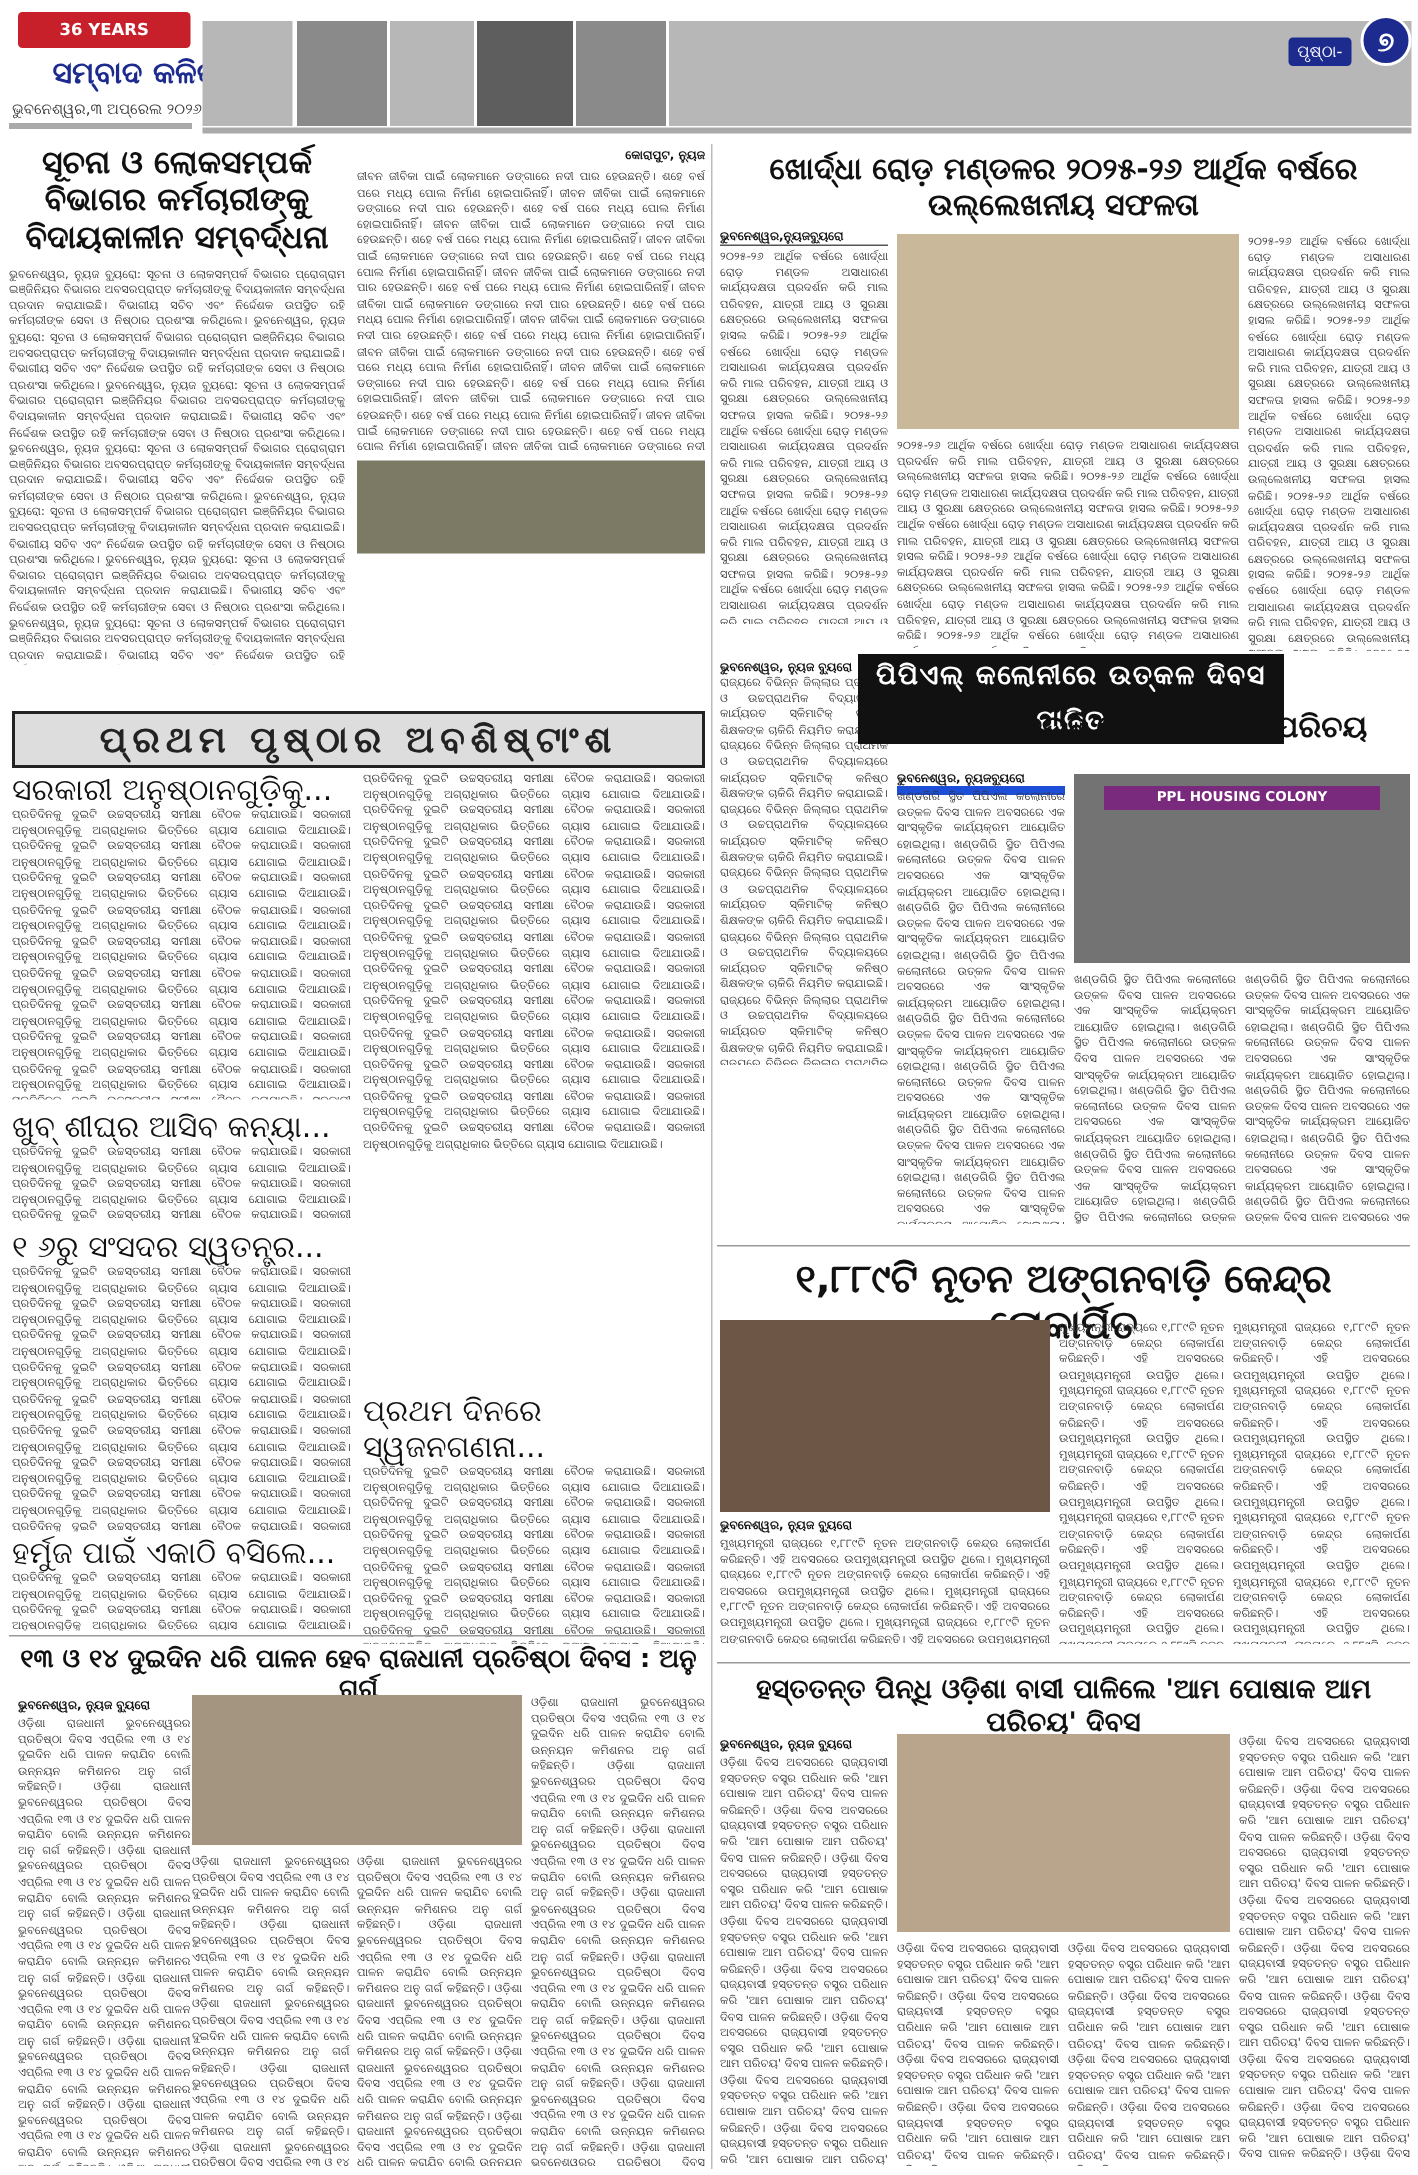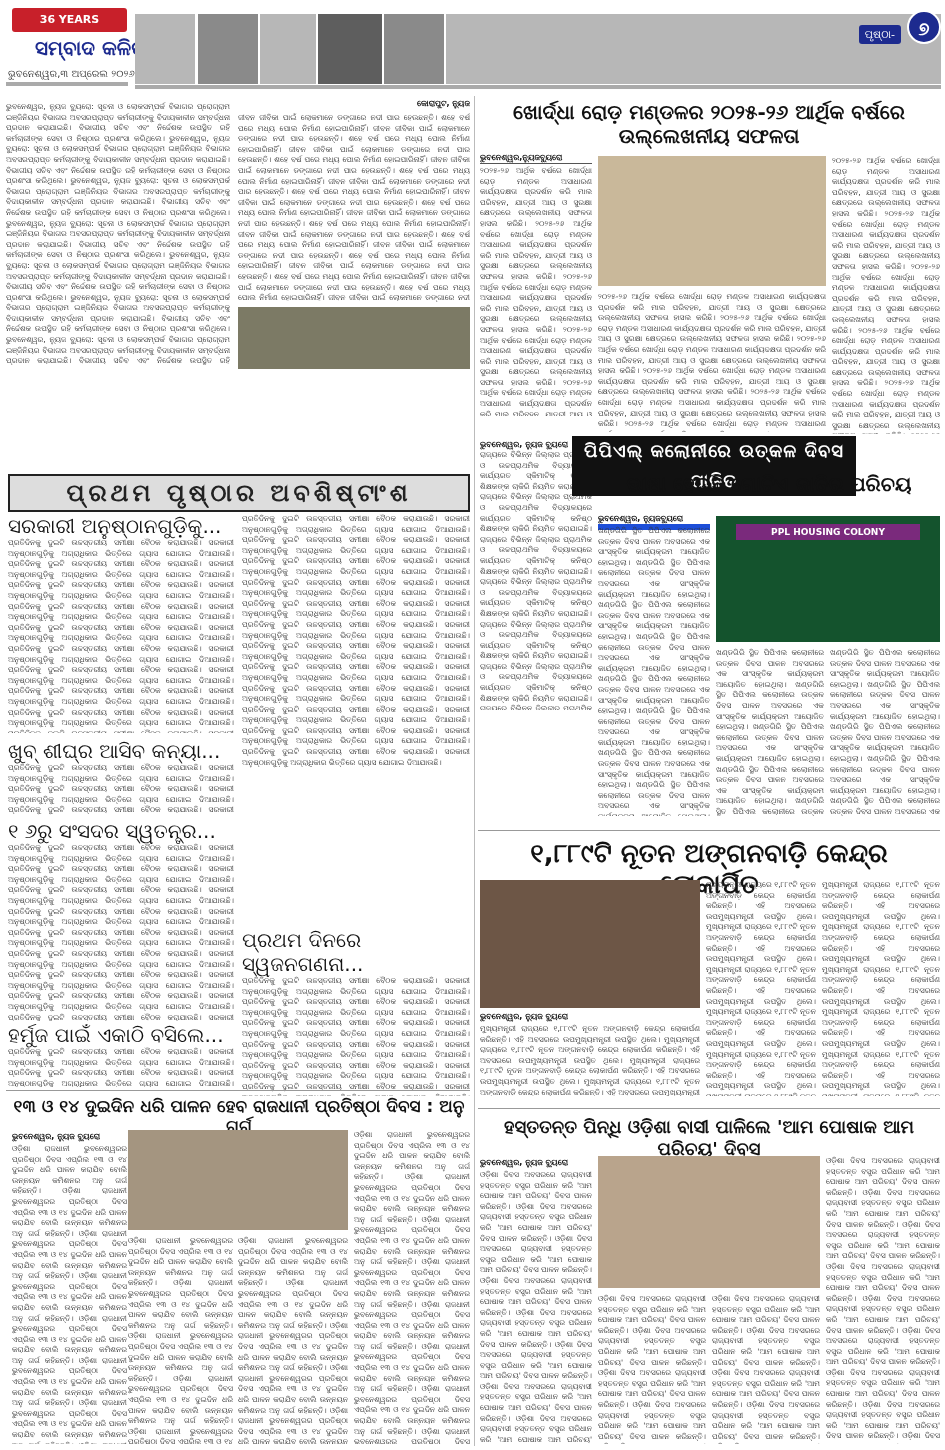--- a/index.html
+++ b/index.html
@@ -37,20 +37,21 @@
   <div class="abs photo light" style="left:260px;top:14px;width:56px;height:70px"></div>
   <div class="abs photo dark" style="left:318px;top:14px;width:64px;height:70px"></div>
   <div class="abs photo" style="left:384px;top:14px;width:60px;height:70px"></div>
   <div class="abs photo light" style="left:446px;top:14px;width:495px;height:70px"></div>
   <div class="abs graybar" style="left:135px;top:85px;width:806px"></div>
   <div class="abs pagebadge" style="right:44px;top:25px">ପୃଷ୍ଠା-</div>
   <div class="abs pagenum">୭</div>
 </div>
 
 <div class="abs" style="left:6px;top:96px;width:224px">
+  <div class="headline" style="font-size:21px">ସୂଚନା ଓ ଲୋକସମ୍ପର୍କ ବିଭାଗର କର୍ମଚାରୀଙ୍କୁ ବିଦାୟକାଳୀନ ସମ୍ବର୍ଦ୍ଧନା</div>
   <div class="body" style="margin-top:6px;height:265px;overflow:hidden">ଭୁବନେଶ୍ୱର, ନ୍ୟୁଜ ବ୍ୟୁରୋ: ସୂଚନା ଓ ଲୋକସମ୍ପର୍କ ବିଭାଗର ପ୍ରୋଗ୍ରାମ ଇଞ୍ଜିନିୟର ବିଭାଗର ଅବସରପ୍ରାପ୍ତ କର୍ମଚାରୀଙ୍କୁ ବିଦାୟକାଳୀନ ସମ୍ବର୍ଦ୍ଧନା ପ୍ରଦାନ କରାଯାଇଛି। ବିଭାଗୀୟ ସଚିବ ଏବଂ ନିର୍ଦ୍ଦେଶକ ଉପସ୍ଥିତ ରହି କର୍ମଚାରୀଙ୍କ ସେବା ଓ ନିଷ୍ଠାର ପ୍ରଶଂସା କରିଥିଲେ। ଭୁବନେଶ୍ୱର, ନ୍ୟୁଜ ବ୍ୟୁରୋ: ସୂଚନା ଓ ଲୋକସମ୍ପର୍କ ବିଭାଗର ପ୍ରୋଗ୍ରାମ ଇଞ୍ଜିନିୟର ବିଭାଗର ଅବସରପ୍ରାପ୍ତ କର୍ମଚାରୀଙ୍କୁ ବିଦାୟକାଳୀନ ସମ୍ବର୍ଦ୍ଧନା ପ୍ରଦାନ କରାଯାଇଛି। ବିଭାଗୀୟ ସଚିବ ଏବଂ ନିର୍ଦ୍ଦେଶକ ଉପସ୍ଥିତ ରହି କର୍ମଚାରୀଙ୍କ ସେବା ଓ ନିଷ୍ଠାର ପ୍ରଶଂସା କରିଥିଲେ। ଭୁବନେଶ୍ୱର, ନ୍ୟୁଜ ବ୍ୟୁରୋ: ସୂଚନା ଓ ଲୋକସମ୍ପର୍କ ବିଭାଗର ପ୍ରୋଗ୍ରାମ ଇଞ୍ଜିନିୟର ବିଭାଗର ଅବସରପ୍ରାପ୍ତ କର୍ମଚାରୀଙ୍କୁ ବିଦାୟକାଳୀନ ସମ୍ବର୍ଦ୍ଧନା ପ୍ରଦାନ କରାଯାଇଛି। ବିଭାଗୀୟ ସଚିବ ଏବଂ ନିର୍ଦ୍ଦେଶକ ଉପସ୍ଥିତ ରହି କର୍ମଚାରୀଙ୍କ ସେବା ଓ ନିଷ୍ଠାର ପ୍ରଶଂସା କରିଥିଲେ। ଭୁବନେଶ୍ୱର, ନ୍ୟୁଜ ବ୍ୟୁରୋ: ସୂଚନା ଓ ଲୋକସମ୍ପର୍କ ବିଭାଗର ପ୍ରୋଗ୍ରାମ ଇଞ୍ଜିନିୟର ବିଭାଗର ଅବସରପ୍ରାପ୍ତ କର୍ମଚାରୀଙ୍କୁ ବିଦାୟକାଳୀନ ସମ୍ବର୍ଦ୍ଧନା ପ୍ରଦାନ କରାଯାଇଛି। ବିଭାଗୀୟ ସଚିବ ଏବଂ ନିର୍ଦ୍ଦେଶକ ଉପସ୍ଥିତ ରହି କର୍ମଚାରୀଙ୍କ ସେବା ଓ ନିଷ୍ଠାର ପ୍ରଶଂସା କରିଥିଲେ। ଭୁବନେଶ୍ୱର, ନ୍ୟୁଜ ବ୍ୟୁରୋ: ସୂଚନା ଓ ଲୋକସମ୍ପର୍କ ବିଭାଗର ପ୍ରୋଗ୍ରାମ ଇଞ୍ଜିନିୟର ବିଭାଗର ଅବସରପ୍ରାପ୍ତ କର୍ମଚାରୀଙ୍କୁ ବିଦାୟକାଳୀନ ସମ୍ବର୍ଦ୍ଧନା ପ୍ରଦାନ କରାଯାଇଛି। ବିଭାଗୀୟ ସଚିବ ଏବଂ ନିର୍ଦ୍ଦେଶକ ଉପସ୍ଥିତ ରହି କର୍ମଚାରୀଙ୍କ ସେବା ଓ ନିଷ୍ଠାର ପ୍ରଶଂସା କରିଥିଲେ। ଭୁବନେଶ୍ୱର, ନ୍ୟୁଜ ବ୍ୟୁରୋ: ସୂଚନା ଓ ଲୋକସମ୍ପର୍କ ବିଭାଗର ପ୍ରୋଗ୍ରାମ ଇଞ୍ଜିନିୟର ବିଭାଗର ଅବସରପ୍ରାପ୍ତ କର୍ମଚାରୀଙ୍କୁ ବିଦାୟକାଳୀନ ସମ୍ବର୍ଦ୍ଧନା ପ୍ରଦାନ କରାଯାଇଛି। ବିଭାଗୀୟ ସଚିବ ଏବଂ ନିର୍ଦ୍ଦେଶକ ଉପସ୍ଥିତ ରହି କର୍ମଚାରୀଙ୍କ ସେବା ଓ ନିଷ୍ଠାର ପ୍ରଶଂସା କରିଥିଲେ। ଭୁବନେଶ୍ୱର, ନ୍ୟୁଜ ବ୍ୟୁରୋ: ସୂଚନା ଓ ଲୋକସମ୍ପର୍କ ବିଭାଗର ପ୍ରୋଗ୍ରାମ ଇଞ୍ଜିନିୟର ବିଭାଗର ଅବସରପ୍ରାପ୍ତ କର୍ମଚାରୀଙ୍କୁ ବିଦାୟକାଳୀନ ସମ୍ବର୍ଦ୍ଧନା ପ୍ରଦାନ କରାଯାଇଛି। ବିଭାଗୀୟ ସଚିବ ଏବଂ ନିର୍ଦ୍ଦେଶକ ଉପସ୍ଥିତ ରହି କର୍ମଚାରୀଙ୍କ ସେବା ଓ ନିଷ୍ଠାର ପ୍ରଶଂସା କରିଥିଲେ। ଭୁବନେଶ୍ୱର, ନ୍ୟୁଜ ବ୍ୟୁରୋ: ସୂଚନା ଓ ଲୋକସମ୍ପର୍କ ବିଭାଗର ପ୍ରୋଗ୍ରାମ ଇଞ୍ଜିନିୟର ବିଭାଗର ଅବସରପ୍ରାପ୍ତ କର୍ମଚାରୀଙ୍କୁ ବିଦାୟକାଳୀନ ସମ୍ବର୍ଦ୍ଧନା ପ୍ରଦାନ କରାଯାଇଛି। ବିଭାଗୀୟ ସଚିବ ଏବଂ ନିର୍ଦ୍ଦେଶକ ଉପସ୍ଥିତ ରହି କର୍ମଚାରୀଙ୍କ ସେବା ଓ ନିଷ୍ଠାର ପ୍ରଶଂସା କରିଥିଲେ। ଭୁବନେଶ୍ୱର, ନ୍ୟୁଜ ବ୍ୟୁରୋ: ସୂଚନା ଓ ଲୋକସମ୍ପର୍କ ବିଭାଗର ପ୍ରୋଗ୍ରାମ ଇଞ୍ଜିନିୟର ବିଭାଗର ଅବସରପ୍ରାପ୍ତ କର୍ମଚାରୀଙ୍କୁ ବିଦାୟକାଳୀନ ସମ୍ବର୍ଦ୍ଧନା ପ୍ରଦାନ କରାଯାଇଛି। ବିଭାଗୀୟ ସଚିବ ଏବଂ ନିର୍ଦ୍ଦେଶକ ଉପସ୍ଥିତ ରହି କର୍ମଚାରୀଙ୍କ ସେବା ଓ ନିଷ୍ଠାର ପ୍ରଶଂସା କରିଥିଲେ। ଭୁବନେଶ୍ୱର, ନ୍ୟୁଜ ବ୍ୟୁରୋ: ସୂଚନା ଓ ଲୋକସମ୍ପର୍କ ବିଭାଗର ପ୍ରୋଗ୍ରାମ ଇଞ୍ଜିନିୟର ବିଭାଗର ଅବସରପ୍ରାପ୍ତ କର୍ମଚାରୀଙ୍କୁ ବିଦାୟକାଳୀନ ସମ୍ବର୍ଦ୍ଧନା ପ୍ରଦାନ କରାଯାଇଛି। ବିଭାଗୀୟ ସଚିବ ଏବଂ ନିର୍ଦ୍ଦେଶକ ଉପସ୍ଥିତ ରହି କର୍ମଚାରୀଙ୍କ ସେବା ଓ ନିଷ୍ଠାର ପ୍ରଶଂସା କରିଥିଲେ। ଭୁବନେଶ୍ୱର, ନ୍ୟୁଜ ବ୍ୟୁରୋ: ସୂଚନା ଓ ଲୋକସମ୍ପର୍କ ବିଭାଗର ପ୍ରୋଗ୍ରାମ ଇଞ୍ଜିନିୟର ବିଭାଗର ଅବସରପ୍ରାପ୍ତ କର୍ମଚାରୀଙ୍କୁ ବିଦାୟକାଳୀନ ସମ୍ବର୍ଦ୍ଧନା ପ୍ରଦାନ କରାଯାଇଛି। ବିଭାଗୀୟ ସଚିବ ଏବଂ ନିର୍ଦ୍ଦେଶକ ଉପସ୍ଥିତ ରହି କର୍ମଚାରୀଙ୍କ ସେବା ଓ ନିଷ୍ଠାର ପ୍ରଶଂସା କରିଥିଲେ। ଭୁବନେଶ୍ୱର, ନ୍ୟୁଜ ବ୍ୟୁରୋ: ସୂଚନା ଓ ଲୋକସମ୍ପର୍କ ବିଭାଗର ପ୍ରୋଗ୍ରାମ ଇଞ୍ଜିନିୟର ବିଭାଗର ଅବସରପ୍ରାପ୍ତ କର୍ମଚାରୀଙ୍କୁ ବିଦାୟକାଳୀନ ସମ୍ବର୍ଦ୍ଧନା ପ୍ରଦାନ କରାଯାଇଛି। ବିଭାଗୀୟ ସଚିବ ଏବଂ ନିର୍ଦ୍ଦେଶକ ଉପସ୍ଥିତ ରହି କର୍ମଚାରୀଙ୍କ ସେବା ଓ ନିଷ୍ଠାର ପ୍ରଶଂସା କରିଥିଲେ। </div>
 </div>
 
 <div class="abs" style="left:238px;top:96px;width:232px">
   <div class="byline" style="text-align:right;margin-top:3px">କୋରାପୁଟ, ନ୍ୟୁଜ</div>
   <div class="body" style="margin-top:4px;height:190px;overflow:hidden">ଜୀବନ ଜୀବିକା ପାଇଁ ଲୋକମାନେ ଡଙ୍ଗାରେ ନଦୀ ପାର ହେଉଛନ୍ତି। ଶହେ ବର୍ଷ ପରେ ମଧ୍ୟ ପୋଲ ନିର୍ମାଣ ହୋଇପାରିନାହିଁ। ଜୀବନ ଜୀବିକା ପାଇଁ ଲୋକମାନେ ଡଙ୍ଗାରେ ନଦୀ ପାର ହେଉଛନ୍ତି। ଶହେ ବର୍ଷ ପରେ ମଧ୍ୟ ପୋଲ ନିର୍ମାଣ ହୋଇପାରିନାହିଁ। ଜୀବନ ଜୀବିକା ପାଇଁ ଲୋକମାନେ ଡଙ୍ଗାରେ ନଦୀ ପାର ହେଉଛନ୍ତି। ଶହେ ବର୍ଷ ପରେ ମଧ୍ୟ ପୋଲ ନିର୍ମାଣ ହୋଇପାରିନାହିଁ। ଜୀବନ ଜୀବିକା ପାଇଁ ଲୋକମାନେ ଡଙ୍ଗାରେ ନଦୀ ପାର ହେଉଛନ୍ତି। ଶହେ ବର୍ଷ ପରେ ମଧ୍ୟ ପୋଲ ନିର୍ମାଣ ହୋଇପାରିନାହିଁ। ଜୀବନ ଜୀବିକା ପାଇଁ ଲୋକମାନେ ଡଙ୍ଗାରେ ନଦୀ ପାର ହେଉଛନ୍ତି। ଶହେ ବର୍ଷ ପରେ ମଧ୍ୟ ପୋଲ ନିର୍ମାଣ ହୋଇପାରିନାହିଁ। ଜୀବନ ଜୀବିକା ପାଇଁ ଲୋକମାନେ ଡଙ୍ଗାରେ ନଦୀ ପାର ହେଉଛନ୍ତି। ଶହେ ବର୍ଷ ପରେ ମଧ୍ୟ ପୋଲ ନିର୍ମାଣ ହୋଇପାରିନାହିଁ। ଜୀବନ ଜୀବିକା ପାଇଁ ଲୋକମାନେ ଡଙ୍ଗାରେ ନଦୀ ପାର ହେଉଛନ୍ତି। ଶହେ ବର୍ଷ ପରେ ମଧ୍ୟ ପୋଲ ନିର୍ମାଣ ହୋଇପାରିନାହିଁ। ଜୀବନ ଜୀବିକା ପାଇଁ ଲୋକମାନେ ଡଙ୍ଗାରେ ନଦୀ ପାର ହେଉଛନ୍ତି। ଶହେ ବର୍ଷ ପରେ ମଧ୍ୟ ପୋଲ ନିର୍ମାଣ ହୋଇପାରିନାହିଁ। ଜୀବନ ଜୀବିକା ପାଇଁ ଲୋକମାନେ ଡଙ୍ଗାରେ ନଦୀ ପାର ହେଉଛନ୍ତି। ଶହେ ବର୍ଷ ପରେ ମଧ୍ୟ ପୋଲ ନିର୍ମାଣ ହୋଇପାରିନାହିଁ। ଜୀବନ ଜୀବିକା ପାଇଁ ଲୋକମାନେ ଡଙ୍ଗାରେ ନଦୀ ପାର ହେଉଛନ୍ତି। ଶହେ ବର୍ଷ ପରେ ମଧ୍ୟ ପୋଲ ନିର୍ମାଣ ହୋଇପାରିନାହିଁ। ଜୀବନ ଜୀବିକା ପାଇଁ ଲୋକମାନେ ଡଙ୍ଗାରେ ନଦୀ ପାର ହେଉଛନ୍ତି। ଶହେ ବର୍ଷ ପରେ ମଧ୍ୟ ପୋଲ ନିର୍ମାଣ ହୋଇପାରିନାହିଁ। ଜୀବନ ଜୀବିକା ପାଇଁ ଲୋକମାନେ ଡଙ୍ଗାରେ ନଦୀ ପାର ହେଉଛନ୍ତି। ଶହେ ବର୍ଷ ପରେ ମଧ୍ୟ ପୋଲ ନିର୍ମାଣ ହୋଇପାରିନାହିଁ। </div>
   <div class="photo" style="height:62px;margin-top:4px;background:#7c7a65"></div>
 </div>
 
 <div class="abs" style="left:478px;top:100px;width:462px">
@@ -81,21 +82,21 @@
 
 <div class="abs" style="left:480px;top:436px;width:112px">
   <div class="byline" style="margin-top:4px">ଭୁବନେଶ୍ୱର, ନ୍ୟୁଜ ବ୍ୟୁରୋ</div>
   <div class="body" style="height:260px;overflow:hidden">ରାଜ୍ୟରେ ବିଭିନ୍ନ ଜିଲ୍ଲାର ପ୍ରାଥମିକ ଓ ଉଚ୍ଚପ୍ରାଥମିକ ବିଦ୍ୟାଳୟରେ କାର୍ଯ୍ୟରତ ସ୍କିମାଟିକ୍ କନିଷ୍ଠ ଶିକ୍ଷକଙ୍କ ଚାକିରି ନିୟମିତ କରାଯାଇଛି। ରାଜ୍ୟରେ ବିଭିନ୍ନ ଜିଲ୍ଲାର ପ୍ରାଥମିକ ଓ ଉଚ୍ଚପ୍ରାଥମିକ ବିଦ୍ୟାଳୟରେ କାର୍ଯ୍ୟରତ ସ୍କିମାଟିକ୍ କନିଷ୍ଠ ଶିକ୍ଷକଙ୍କ ଚାକିରି ନିୟମିତ କରାଯାଇଛି। ରାଜ୍ୟରେ ବିଭିନ୍ନ ଜିଲ୍ଲାର ପ୍ରାଥମିକ ଓ ଉଚ୍ଚପ୍ରାଥମିକ ବିଦ୍ୟାଳୟରେ କାର୍ଯ୍ୟରତ ସ୍କିମାଟିକ୍ କନିଷ୍ଠ ଶିକ୍ଷକଙ୍କ ଚାକିରି ନିୟମିତ କରାଯାଇଛି। ରାଜ୍ୟରେ ବିଭିନ୍ନ ଜିଲ୍ଲାର ପ୍ରାଥମିକ ଓ ଉଚ୍ଚପ୍ରାଥମିକ ବିଦ୍ୟାଳୟରେ କାର୍ଯ୍ୟରତ ସ୍କିମାଟିକ୍ କନିଷ୍ଠ ଶିକ୍ଷକଙ୍କ ଚାକିରି ନିୟମିତ କରାଯାଇଛି। ରାଜ୍ୟରେ ବିଭିନ୍ନ ଜିଲ୍ଲାର ପ୍ରାଥମିକ ଓ ଉଚ୍ଚପ୍ରାଥମିକ ବିଦ୍ୟାଳୟରେ କାର୍ଯ୍ୟରତ ସ୍କିମାଟିକ୍ କନିଷ୍ଠ ଶିକ୍ଷକଙ୍କ ଚାକିରି ନିୟମିତ କରାଯାଇଛି। ରାଜ୍ୟରେ ବିଭିନ୍ନ ଜିଲ୍ଲାର ପ୍ରାଥମିକ ଓ ଉଚ୍ଚପ୍ରାଥମିକ ବିଦ୍ୟାଳୟରେ କାର୍ଯ୍ୟରତ ସ୍କିମାଟିକ୍ କନିଷ୍ଠ ଶିକ୍ଷକଙ୍କ ଚାକିରି ନିୟମିତ କରାଯାଇଛି। ରାଜ୍ୟରେ ବିଭିନ୍ନ ଜିଲ୍ଲାର ପ୍ରାଥମିକ ଓ ଉଚ୍ଚପ୍ରାଥମିକ ବିଦ୍ୟାଳୟରେ କାର୍ଯ୍ୟରତ ସ୍କିମାଟିକ୍ କନିଷ୍ଠ ଶିକ୍ଷକଙ୍କ ଚାକିରି ନିୟମିତ କରାଯାଇଛି। ରାଜ୍ୟରେ ବିଭିନ୍ନ ଜିଲ୍ଲାର ପ୍ରାଥମିକ ଓ ଉଚ୍ଚପ୍ରାଥମିକ ବିଦ୍ୟାଳୟରେ କାର୍ଯ୍ୟରତ ସ୍କିମାଟିକ୍ କନିଷ୍ଠ ଶିକ୍ଷକଙ୍କ ଚାକିରି ନିୟମିତ କରାଯାଇଛି। ରାଜ୍ୟରେ ବିଭିନ୍ନ ଜିଲ୍ଲାର ପ୍ରାଥମିକ ଓ ଉଚ୍ଚପ୍ରାଥମିକ ବିଦ୍ୟାଳୟରେ କାର୍ଯ୍ୟରତ ସ୍କିମାଟିକ୍ କନିଷ୍ଠ ଶିକ୍ଷକଙ୍କ ଚାକିରି ନିୟମିତ କରାଯାଇଛି। ରାଜ୍ୟରେ ବିଭିନ୍ନ ଜିଲ୍ଲାର ପ୍ରାଥମିକ ଓ ଉଚ୍ଚପ୍ରାଥମିକ ବିଦ୍ୟାଳୟରେ କାର୍ଯ୍ୟରତ ସ୍କିମାଟିକ୍ କନିଷ୍ଠ ଶିକ୍ଷକଙ୍କ ଚାକିରି ନିୟମିତ କରାଯାଇଛି। ରାଜ୍ୟରେ ବିଭିନ୍ନ ଜିଲ୍ଲାର ପ୍ରାଥମିକ ଓ ଉଚ୍ଚପ୍ରାଥମିକ ବିଦ୍ୟାଳୟରେ କାର୍ଯ୍ୟରତ ସ୍କିମାଟିକ୍ କନିଷ୍ଠ ଶିକ୍ଷକଙ୍କ ଚାକିରି ନିୟମିତ କରାଯାଇଛି। ରାଜ୍ୟରେ ବିଭିନ୍ନ ଜିଲ୍ଲାର ପ୍ରାଥମିକ ଓ ଉଚ୍ଚପ୍ରାଥମିକ ବିଦ୍ୟାଳୟରେ କାର୍ଯ୍ୟରତ ସ୍କିମାଟିକ୍ କନିଷ୍ଠ ଶିକ୍ଷକଙ୍କ ଚାକିରି ନିୟମିତ କରାଯାଇଛି। </div>
 </div>
 
 <div class="abs blackbanner" style="left:572px;top:436px;width:284px">ପିପିଏଲ୍ କଲୋନୀରେ ଉତ୍କଳ ଦିବସ ପାଳିତ</div>
 <div class="abs headline" style="left:598px;top:472px;width:342px;font-size:20px">ଭାଷା ହେଉଛି ଗୋଟିଏ ଜାତିର ପରିଚୟ</div>
 <div class="abs byline" style="left:598px;top:514px;width:112px;border-bottom:6px solid #1d4ed8">ଭୁବନେଶ୍ୱର, ନ୍ୟୁଜବ୍ୟୁରୋ</div>
 <div class="abs body" style="left:598px;top:526px;width:112px;height:290px;overflow:hidden">ଖଣ୍ଡଗିରି ସ୍ଥିତ ପିପିଏଲ କଲୋନୀରେ ଉତ୍କଳ ଦିବସ ପାଳନ ଅବସରରେ ଏକ ସାଂସ୍କୃତିକ କାର୍ଯ୍ୟକ୍ରମ ଆୟୋଜିତ ହୋଇଥିଲା। ଖଣ୍ଡଗିରି ସ୍ଥିତ ପିପିଏଲ କଲୋନୀରେ ଉତ୍କଳ ଦିବସ ପାଳନ ଅବସରରେ ଏକ ସାଂସ୍କୃତିକ କାର୍ଯ୍ୟକ୍ରମ ଆୟୋଜିତ ହୋଇଥିଲା। ଖଣ୍ଡଗିରି ସ୍ଥିତ ପିପିଏଲ କଲୋନୀରେ ଉତ୍କଳ ଦିବସ ପାଳନ ଅବସରରେ ଏକ ସାଂସ୍କୃତିକ କାର୍ଯ୍ୟକ୍ରମ ଆୟୋଜିତ ହୋଇଥିଲା। ଖଣ୍ଡଗିରି ସ୍ଥିତ ପିପିଏଲ କଲୋନୀରେ ଉତ୍କଳ ଦିବସ ପାଳନ ଅବସରରେ ଏକ ସାଂସ୍କୃତିକ କାର୍ଯ୍ୟକ୍ରମ ଆୟୋଜିତ ହୋଇଥିଲା। ଖଣ୍ଡଗିରି ସ୍ଥିତ ପିପିଏଲ କଲୋନୀରେ ଉତ୍କଳ ଦିବସ ପାଳନ ଅବସରରେ ଏକ ସାଂସ୍କୃତିକ କାର୍ଯ୍ୟକ୍ରମ ଆୟୋଜିତ ହୋଇଥିଲା। ଖଣ୍ଡଗିରି ସ୍ଥିତ ପିପିଏଲ କଲୋନୀରେ ଉତ୍କଳ ଦିବସ ପାଳନ ଅବସରରେ ଏକ ସାଂସ୍କୃତିକ କାର୍ଯ୍ୟକ୍ରମ ଆୟୋଜିତ ହୋଇଥିଲା। ଖଣ୍ଡଗିରି ସ୍ଥିତ ପିପିଏଲ କଲୋନୀରେ ଉତ୍କଳ ଦିବସ ପାଳନ ଅବସରରେ ଏକ ସାଂସ୍କୃତିକ କାର୍ଯ୍ୟକ୍ରମ ଆୟୋଜିତ ହୋଇଥିଲା। ଖଣ୍ଡଗିରି ସ୍ଥିତ ପିପିଏଲ କଲୋନୀରେ ଉତ୍କଳ ଦିବସ ପାଳନ ଅବସରରେ ଏକ ସାଂସ୍କୃତିକ କାର୍ଯ୍ୟକ୍ରମ ଆୟୋଜିତ ହୋଇଥିଲା। ଖଣ୍ଡଗିରି ସ୍ଥିତ ପିପିଏଲ କଲୋନୀରେ ଉତ୍କଳ ଦିବସ ପାଳନ ଅବସରରେ ଏକ ସାଂସ୍କୃତିକ କାର୍ଯ୍ୟକ୍ରମ ଆୟୋଜିତ ହୋଇଥିଲା। ଖଣ୍ଡଗିରି ସ୍ଥିତ ପିପିଏଲ କଲୋନୀରେ ଉତ୍କଳ ଦିବସ ପାଳନ ଅବସରରେ ଏକ ସାଂସ୍କୃତିକ କାର୍ଯ୍ୟକ୍ରମ ଆୟୋଜିତ ହୋଇଥିଲା। ଖଣ୍ଡଗିରି ସ୍ଥିତ ପିପିଏଲ କଲୋନୀରେ ଉତ୍କଳ ଦିବସ ପାଳନ ଅବସରରେ ଏକ ସାଂସ୍କୃତିକ କାର୍ଯ୍ୟକ୍ରମ ଆୟୋଜିତ ହୋଇଥିଲା। ଖଣ୍ଡଗିରି ସ୍ଥିତ ପିପିଏଲ କଲୋନୀରେ ଉତ୍କଳ ଦିବସ ପାଳନ ଅବସରରେ ଏକ ସାଂସ୍କୃତିକ କାର୍ଯ୍ୟକ୍ରମ ଆୟୋଜିତ ହୋଇଥିଲା। </div>
-<div class="abs" style="left:716px;top:516px;width:224px;height:126px;background:#14532d">
+<div class="abs" style="left:716px;top:516px;width:224px;height:126px;background:#737373">
   <div style="margin:8px 20px;background:#7a2a7c;color:#fff;font-size:9px;font-weight:bold;text-align:center;padding:3px">PPL HOUSING COLONY</div>
 </div>
 <div class="abs body" style="left:716px;top:648px;width:108px;height:168px;overflow:hidden">ଖଣ୍ଡଗିରି ସ୍ଥିତ ପିପିଏଲ କଲୋନୀରେ ଉତ୍କଳ ଦିବସ ପାଳନ ଅବସରରେ ଏକ ସାଂସ୍କୃତିକ କାର୍ଯ୍ୟକ୍ରମ ଆୟୋଜିତ ହୋଇଥିଲା। ଖଣ୍ଡଗିରି ସ୍ଥିତ ପିପିଏଲ କଲୋନୀରେ ଉତ୍କଳ ଦିବସ ପାଳନ ଅବସରରେ ଏକ ସାଂସ୍କୃତିକ କାର୍ଯ୍ୟକ୍ରମ ଆୟୋଜିତ ହୋଇଥିଲା। ଖଣ୍ଡଗିରି ସ୍ଥିତ ପିପିଏଲ କଲୋନୀରେ ଉତ୍କଳ ଦିବସ ପାଳନ ଅବସରରେ ଏକ ସାଂସ୍କୃତିକ କାର୍ଯ୍ୟକ୍ରମ ଆୟୋଜିତ ହୋଇଥିଲା। ଖଣ୍ଡଗିରି ସ୍ଥିତ ପିପିଏଲ କଲୋନୀରେ ଉତ୍କଳ ଦିବସ ପାଳନ ଅବସରରେ ଏକ ସାଂସ୍କୃତିକ କାର୍ଯ୍ୟକ୍ରମ ଆୟୋଜିତ ହୋଇଥିଲା। ଖଣ୍ଡଗିରି ସ୍ଥିତ ପିପିଏଲ କଲୋନୀରେ ଉତ୍କଳ ଦିବସ ପାଳନ ଅବସରରେ ଏକ ସାଂସ୍କୃତିକ କାର୍ଯ୍ୟକ୍ରମ ଆୟୋଜିତ ହୋଇଥିଲା। ଖଣ୍ଡଗିରି ସ୍ଥିତ ପିପିଏଲ କଲୋନୀରେ ଉତ୍କଳ ଦିବସ ପାଳନ ଅବସରରେ ଏକ ସାଂସ୍କୃତିକ କାର୍ଯ୍ୟକ୍ରମ ଆୟୋଜିତ ହୋଇଥିଲା। ଖଣ୍ଡଗିରି ସ୍ଥିତ ପିପିଏଲ କଲୋନୀରେ ଉତ୍କଳ ଦିବସ ପାଳନ ଅବସରରେ ଏକ ସାଂସ୍କୃତିକ କାର୍ଯ୍ୟକ୍ରମ ଆୟୋଜିତ ହୋଇଥିଲା। ଖଣ୍ଡଗିରି ସ୍ଥିତ ପିପିଏଲ କଲୋନୀରେ ଉତ୍କଳ ଦିବସ ପାଳନ ଅବସରରେ ଏକ ସାଂସ୍କୃତିକ କାର୍ଯ୍ୟକ୍ରମ ଆୟୋଜିତ ହୋଇଥିଲା। ଖଣ୍ଡଗିରି ସ୍ଥିତ ପିପିଏଲ କଲୋନୀରେ ଉତ୍କଳ ଦିବସ ପାଳନ ଅବସରରେ ଏକ ସାଂସ୍କୃତିକ କାର୍ଯ୍ୟକ୍ରମ ଆୟୋଜିତ ହୋଇଥିଲା। ଖଣ୍ଡଗିରି ସ୍ଥିତ ପିପିଏଲ କଲୋନୀରେ ଉତ୍କଳ ଦିବସ ପାଳନ ଅବସରରେ ଏକ ସାଂସ୍କୃତିକ କାର୍ଯ୍ୟକ୍ରମ ଆୟୋଜିତ ହୋଇଥିଲା। ଖଣ୍ଡଗିରି ସ୍ଥିତ ପିପିଏଲ କଲୋନୀରେ ଉତ୍କଳ ଦିବସ ପାଳନ ଅବସରରେ ଏକ ସାଂସ୍କୃତିକ କାର୍ଯ୍ୟକ୍ରମ ଆୟୋଜିତ ହୋଇଥିଲା। ଖଣ୍ଡଗିରି ସ୍ଥିତ ପିପିଏଲ କଲୋନୀରେ ଉତ୍କଳ ଦିବସ ପାଳନ ଅବସରରେ ଏକ ସାଂସ୍କୃତିକ କାର୍ଯ୍ୟକ୍ରମ ଆୟୋଜିତ ହୋଇଥିଲା। </div>
 <div class="abs body" style="left:830px;top:648px;width:110px;height:168px;overflow:hidden">ଖଣ୍ଡଗିରି ସ୍ଥିତ ପିପିଏଲ କଲୋନୀରେ ଉତ୍କଳ ଦିବସ ପାଳନ ଅବସରରେ ଏକ ସାଂସ୍କୃତିକ କାର୍ଯ୍ୟକ୍ରମ ଆୟୋଜିତ ହୋଇଥିଲା। ଖଣ୍ଡଗିରି ସ୍ଥିତ ପିପିଏଲ କଲୋନୀରେ ଉତ୍କଳ ଦିବସ ପାଳନ ଅବସରରେ ଏକ ସାଂସ୍କୃତିକ କାର୍ଯ୍ୟକ୍ରମ ଆୟୋଜିତ ହୋଇଥିଲା। ଖଣ୍ଡଗିରି ସ୍ଥିତ ପିପିଏଲ କଲୋନୀରେ ଉତ୍କଳ ଦିବସ ପାଳନ ଅବସରରେ ଏକ ସାଂସ୍କୃତିକ କାର୍ଯ୍ୟକ୍ରମ ଆୟୋଜିତ ହୋଇଥିଲା। ଖଣ୍ଡଗିରି ସ୍ଥିତ ପିପିଏଲ କଲୋନୀରେ ଉତ୍କଳ ଦିବସ ପାଳନ ଅବସରରେ ଏକ ସାଂସ୍କୃତିକ କାର୍ଯ୍ୟକ୍ରମ ଆୟୋଜିତ ହୋଇଥିଲା। ଖଣ୍ଡଗିରି ସ୍ଥିତ ପିପିଏଲ କଲୋନୀରେ ଉତ୍କଳ ଦିବସ ପାଳନ ଅବସରରେ ଏକ ସାଂସ୍କୃତିକ କାର୍ଯ୍ୟକ୍ରମ ଆୟୋଜିତ ହୋଇଥିଲା। ଖଣ୍ଡଗିରି ସ୍ଥିତ ପିପିଏଲ କଲୋନୀରେ ଉତ୍କଳ ଦିବସ ପାଳନ ଅବସରରେ ଏକ ସାଂସ୍କୃତିକ କାର୍ଯ୍ୟକ୍ରମ ଆୟୋଜିତ ହୋଇଥିଲା। ଖଣ୍ଡଗିରି ସ୍ଥିତ ପିପିଏଲ କଲୋନୀରେ ଉତ୍କଳ ଦିବସ ପାଳନ ଅବସରରେ ଏକ ସାଂସ୍କୃତିକ କାର୍ଯ୍ୟକ୍ରମ ଆୟୋଜିତ ହୋଇଥିଲା। ଖଣ୍ଡଗିରି ସ୍ଥିତ ପିପିଏଲ କଲୋନୀରେ ଉତ୍କଳ ଦିବସ ପାଳନ ଅବସରରେ ଏକ ସାଂସ୍କୃତିକ କାର୍ଯ୍ୟକ୍ରମ ଆୟୋଜିତ ହୋଇଥିଲା। ଖଣ୍ଡଗିରି ସ୍ଥିତ ପିପିଏଲ କଲୋନୀରେ ଉତ୍କଳ ଦିବସ ପାଳନ ଅବସରରେ ଏକ ସାଂସ୍କୃତିକ କାର୍ଯ୍ୟକ୍ରମ ଆୟୋଜିତ ହୋଇଥିଲା। ଖଣ୍ଡଗିରି ସ୍ଥିତ ପିପିଏଲ କଲୋନୀରେ ଉତ୍କଳ ଦିବସ ପାଳନ ଅବସରରେ ଏକ ସାଂସ୍କୃତିକ କାର୍ଯ୍ୟକ୍ରମ ଆୟୋଜିତ ହୋଇଥିଲା। ଖଣ୍ଡଗିରି ସ୍ଥିତ ପିପିଏଲ କଲୋନୀରେ ଉତ୍କଳ ଦିବସ ପାଳନ ଅବସରରେ ଏକ ସାଂସ୍କୃତିକ କାର୍ଯ୍ୟକ୍ରମ ଆୟୋଜିତ ହୋଇଥିଲା। ଖଣ୍ଡଗିରି ସ୍ଥିତ ପିପିଏଲ କଲୋନୀରେ ଉତ୍କଳ ଦିବସ ପାଳନ ଅବସରରେ ଏକ ସାଂସ୍କୃତିକ କାର୍ଯ୍ୟକ୍ରମ ଆୟୋଜିତ ହୋଇଥିଲା। </div>
 
 <div class="abs headline" style="left:478px;top:838px;width:462px;font-size:26px">୧,୮୮୯ଟି ନୂତନ ଅଙ୍ଗନବାଡ଼ି କେନ୍ଦ୍ର ଲୋକାର୍ପିତ</div>
 <div class="abs photo" style="left:480px;top:880px;width:220px;height:128px;background:#6d5646"></div>
 <div class="abs byline" style="left:480px;top:1012px;width:220px">ଭୁବନେଶ୍ୱର, ନ୍ୟୁଜ ବ୍ୟୁରୋ</div>
 <div class="abs body" style="left:480px;top:1024px;width:220px;height:72px;overflow:hidden">ମୁଖ୍ୟମନ୍ତ୍ରୀ ରାଜ୍ୟରେ ୧,୮୮୯ଟି ନୂତନ ଅଙ୍ଗନବାଡ଼ି କେନ୍ଦ୍ର ଲୋକାର୍ପଣ କରିଛନ୍ତି। ଏହି ଅବସରରେ ଉପମୁଖ୍ୟମନ୍ତ୍ରୀ ଉପସ୍ଥିତ ଥିଲେ। ମୁଖ୍ୟମନ୍ତ୍ରୀ ରାଜ୍ୟରେ ୧,୮୮୯ଟି ନୂତନ ଅଙ୍ଗନବାଡ଼ି କେନ୍ଦ୍ର ଲୋକାର୍ପଣ କରିଛନ୍ତି। ଏହି ଅବସରରେ ଉପମୁଖ୍ୟମନ୍ତ୍ରୀ ଉପସ୍ଥିତ ଥିଲେ। ମୁଖ୍ୟମନ୍ତ୍ରୀ ରାଜ୍ୟରେ ୧,୮୮୯ଟି ନୂତନ ଅଙ୍ଗନବାଡ଼ି କେନ୍ଦ୍ର ଲୋକାର୍ପଣ କରିଛନ୍ତି। ଏହି ଅବସରରେ ଉପମୁଖ୍ୟମନ୍ତ୍ରୀ ଉପସ୍ଥିତ ଥିଲେ। ମୁଖ୍ୟମନ୍ତ୍ରୀ ରାଜ୍ୟରେ ୧,୮୮୯ଟି ନୂତନ ଅଙ୍ଗନବାଡ଼ି କେନ୍ଦ୍ର ଲୋକାର୍ପଣ କରିଛନ୍ତି। ଏହି ଅବସରରେ ଉପମୁଖ୍ୟମନ୍ତ୍ରୀ ଉପସ୍ଥିତ ଥିଲେ। ମୁଖ୍ୟମନ୍ତ୍ରୀ ରାଜ୍ୟରେ ୧,୮୮୯ଟି ନୂତନ ଅଙ୍ଗନବାଡ଼ି କେନ୍ଦ୍ର ଲୋକାର୍ପଣ କରିଛନ୍ତି। ଏହି ଅବସରରେ ଉପମୁଖ୍ୟମନ୍ତ୍ରୀ ଉପସ୍ଥିତ ଥିଲେ। ମୁଖ୍ୟମନ୍ତ୍ରୀ ରାଜ୍ୟରେ ୧,୮୮୯ଟି ନୂତନ ଅଙ୍ଗନବାଡ଼ି କେନ୍ଦ୍ର ଲୋକାର୍ପଣ କରିଛନ୍ତି। ଏହି ଅବସରରେ ଉପମୁଖ୍ୟମନ୍ତ୍ରୀ ଉପସ୍ଥିତ ଥିଲେ। ମୁଖ୍ୟମନ୍ତ୍ରୀ ରାଜ୍ୟରେ ୧,୮୮୯ଟି ନୂତନ ଅଙ୍ଗନବାଡ଼ି କେନ୍ଦ୍ର ଲୋକାର୍ପଣ କରିଛନ୍ତି। ଏହି ଅବସରରେ ଉପମୁଖ୍ୟମନ୍ତ୍ରୀ ଉପସ୍ଥିତ ଥିଲେ। ମୁଖ୍ୟମନ୍ତ୍ରୀ ରାଜ୍ୟରେ ୧,୮୮୯ଟି ନୂତନ ଅଙ୍ଗନବାଡ଼ି କେନ୍ଦ୍ର ଲୋକାର୍ପଣ କରିଛନ୍ତି। ଏହି ଅବସରରେ ଉପମୁଖ୍ୟମନ୍ତ୍ରୀ ଉପସ୍ଥିତ ଥିଲେ। ମୁଖ୍ୟମନ୍ତ୍ରୀ ରାଜ୍ୟରେ ୧,୮୮୯ଟି ନୂତନ ଅଙ୍ଗନବାଡ଼ି କେନ୍ଦ୍ର ଲୋକାର୍ପଣ କରିଛନ୍ତି। ଏହି ଅବସରରେ ଉପମୁଖ୍ୟମନ୍ତ୍ରୀ ଉପସ୍ଥିତ ଥିଲେ। ମୁଖ୍ୟମନ୍ତ୍ରୀ ରାଜ୍ୟରେ ୧,୮୮୯ଟି ନୂତନ ଅଙ୍ଗନବାଡ଼ି କେନ୍ଦ୍ର ଲୋକାର୍ପଣ କରିଛନ୍ତି। ଏହି ଅବସରରେ ଉପମୁଖ୍ୟମନ୍ତ୍ରୀ ଉପସ୍ଥିତ ଥିଲେ। ମୁଖ୍ୟମନ୍ତ୍ରୀ ରାଜ୍ୟରେ ୧,୮୮୯ଟି ନୂତନ ଅଙ୍ଗନବାଡ଼ି କେନ୍ଦ୍ର ଲୋକାର୍ପଣ କରିଛନ୍ତି। ଏହି ଅବସରରେ ଉପମୁଖ୍ୟମନ୍ତ୍ରୀ ଉପସ୍ଥିତ ଥିଲେ। ମୁଖ୍ୟମନ୍ତ୍ରୀ ରାଜ୍ୟରେ ୧,୮୮୯ଟି ନୂତନ ଅଙ୍ଗନବାଡ଼ି କେନ୍ଦ୍ର ଲୋକାର୍ପଣ କରିଛନ୍ତି। ଏହି ଅବସରରେ ଉପମୁଖ୍ୟମନ୍ତ୍ରୀ ଉପସ୍ଥିତ ଥିଲେ। </div>
 <div class="abs body" style="left:706px;top:880px;width:110px;height:216px;overflow:hidden">ମୁଖ୍ୟମନ୍ତ୍ରୀ ରାଜ୍ୟରେ ୧,୮୮୯ଟି ନୂତନ ଅଙ୍ଗନବାଡ଼ି କେନ୍ଦ୍ର ଲୋକାର୍ପଣ କରିଛନ୍ତି। ଏହି ଅବସରରେ ଉପମୁଖ୍ୟମନ୍ତ୍ରୀ ଉପସ୍ଥିତ ଥିଲେ। ମୁଖ୍ୟମନ୍ତ୍ରୀ ରାଜ୍ୟରେ ୧,୮୮୯ଟି ନୂତନ ଅଙ୍ଗନବାଡ଼ି କେନ୍ଦ୍ର ଲୋକାର୍ପଣ କରିଛନ୍ତି। ଏହି ଅବସରରେ ଉପମୁଖ୍ୟମନ୍ତ୍ରୀ ଉପସ୍ଥିତ ଥିଲେ। ମୁଖ୍ୟମନ୍ତ୍ରୀ ରାଜ୍ୟରେ ୧,୮୮୯ଟି ନୂତନ ଅଙ୍ଗନବାଡ଼ି କେନ୍ଦ୍ର ଲୋକାର୍ପଣ କରିଛନ୍ତି। ଏହି ଅବସରରେ ଉପମୁଖ୍ୟମନ୍ତ୍ରୀ ଉପସ୍ଥିତ ଥିଲେ। ମୁଖ୍ୟମନ୍ତ୍ରୀ ରାଜ୍ୟରେ ୧,୮୮୯ଟି ନୂତନ ଅଙ୍ଗନବାଡ଼ି କେନ୍ଦ୍ର ଲୋକାର୍ପଣ କରିଛନ୍ତି। ଏହି ଅବସରରେ ଉପମୁଖ୍ୟମନ୍ତ୍ରୀ ଉପସ୍ଥିତ ଥିଲେ। ମୁଖ୍ୟମନ୍ତ୍ରୀ ରାଜ୍ୟରେ ୧,୮୮୯ଟି ନୂତନ ଅଙ୍ଗନବାଡ଼ି କେନ୍ଦ୍ର ଲୋକାର୍ପଣ କରିଛନ୍ତି। ଏହି ଅବସରରେ ଉପମୁଖ୍ୟମନ୍ତ୍ରୀ ଉପସ୍ଥିତ ଥିଲେ। ମୁଖ୍ୟମନ୍ତ୍ରୀ ରାଜ୍ୟରେ ୧,୮୮୯ଟି ନୂତନ ଅଙ୍ଗନବାଡ଼ି କେନ୍ଦ୍ର ଲୋକାର୍ପଣ କରିଛନ୍ତି। ଏହି ଅବସରରେ ଉପମୁଖ୍ୟମନ୍ତ୍ରୀ ଉପସ୍ଥିତ ଥିଲେ। ମୁଖ୍ୟମନ୍ତ୍ରୀ ରାଜ୍ୟରେ ୧,୮୮୯ଟି ନୂତନ ଅଙ୍ଗନବାଡ଼ି କେନ୍ଦ୍ର ଲୋକାର୍ପଣ କରିଛନ୍ତି। ଏହି ଅବସରରେ ଉପମୁଖ୍ୟମନ୍ତ୍ରୀ ଉପସ୍ଥିତ ଥିଲେ। ମୁଖ୍ୟମନ୍ତ୍ରୀ ରାଜ୍ୟରେ ୧,୮୮୯ଟି ନୂତନ ଅଙ୍ଗନବାଡ଼ି କେନ୍ଦ୍ର ଲୋକାର୍ପଣ କରିଛନ୍ତି। ଏହି ଅବସରରେ ଉପମୁଖ୍ୟମନ୍ତ୍ରୀ ଉପସ୍ଥିତ ଥିଲେ। ମୁଖ୍ୟମନ୍ତ୍ରୀ ରାଜ୍ୟରେ ୧,୮୮୯ଟି ନୂତନ ଅଙ୍ଗନବାଡ଼ି କେନ୍ଦ୍ର ଲୋକାର୍ପଣ କରିଛନ୍ତି। ଏହି ଅବସରରେ ଉପମୁଖ୍ୟମନ୍ତ୍ରୀ ଉପସ୍ଥିତ ଥିଲେ। ମୁଖ୍ୟମନ୍ତ୍ରୀ ରାଜ୍ୟରେ ୧,୮୮୯ଟି ନୂତନ ଅଙ୍ଗନବାଡ଼ି କେନ୍ଦ୍ର ଲୋକାର୍ପଣ କରିଛନ୍ତି। ଏହି ଅବସରରେ ଉପମୁଖ୍ୟମନ୍ତ୍ରୀ ଉପସ୍ଥିତ ଥିଲେ। ମୁଖ୍ୟମନ୍ତ୍ରୀ ରାଜ୍ୟରେ ୧,୮୮୯ଟି ନୂତନ ଅଙ୍ଗନବାଡ଼ି କେନ୍ଦ୍ର ଲୋକାର୍ପଣ କରିଛନ୍ତି। ଏହି ଅବସରରେ ଉପମୁଖ୍ୟମନ୍ତ୍ରୀ ଉପସ୍ଥିତ ଥିଲେ। ମୁଖ୍ୟମନ୍ତ୍ରୀ ରାଜ୍ୟରେ ୧,୮୮୯ଟି ନୂତନ ଅଙ୍ଗନବାଡ଼ି କେନ୍ଦ୍ର ଲୋକାର୍ପଣ କରିଛନ୍ତି। ଏହି ଅବସରରେ ଉପମୁଖ୍ୟମନ୍ତ୍ରୀ ଉପସ୍ଥିତ ଥିଲେ। </div>

